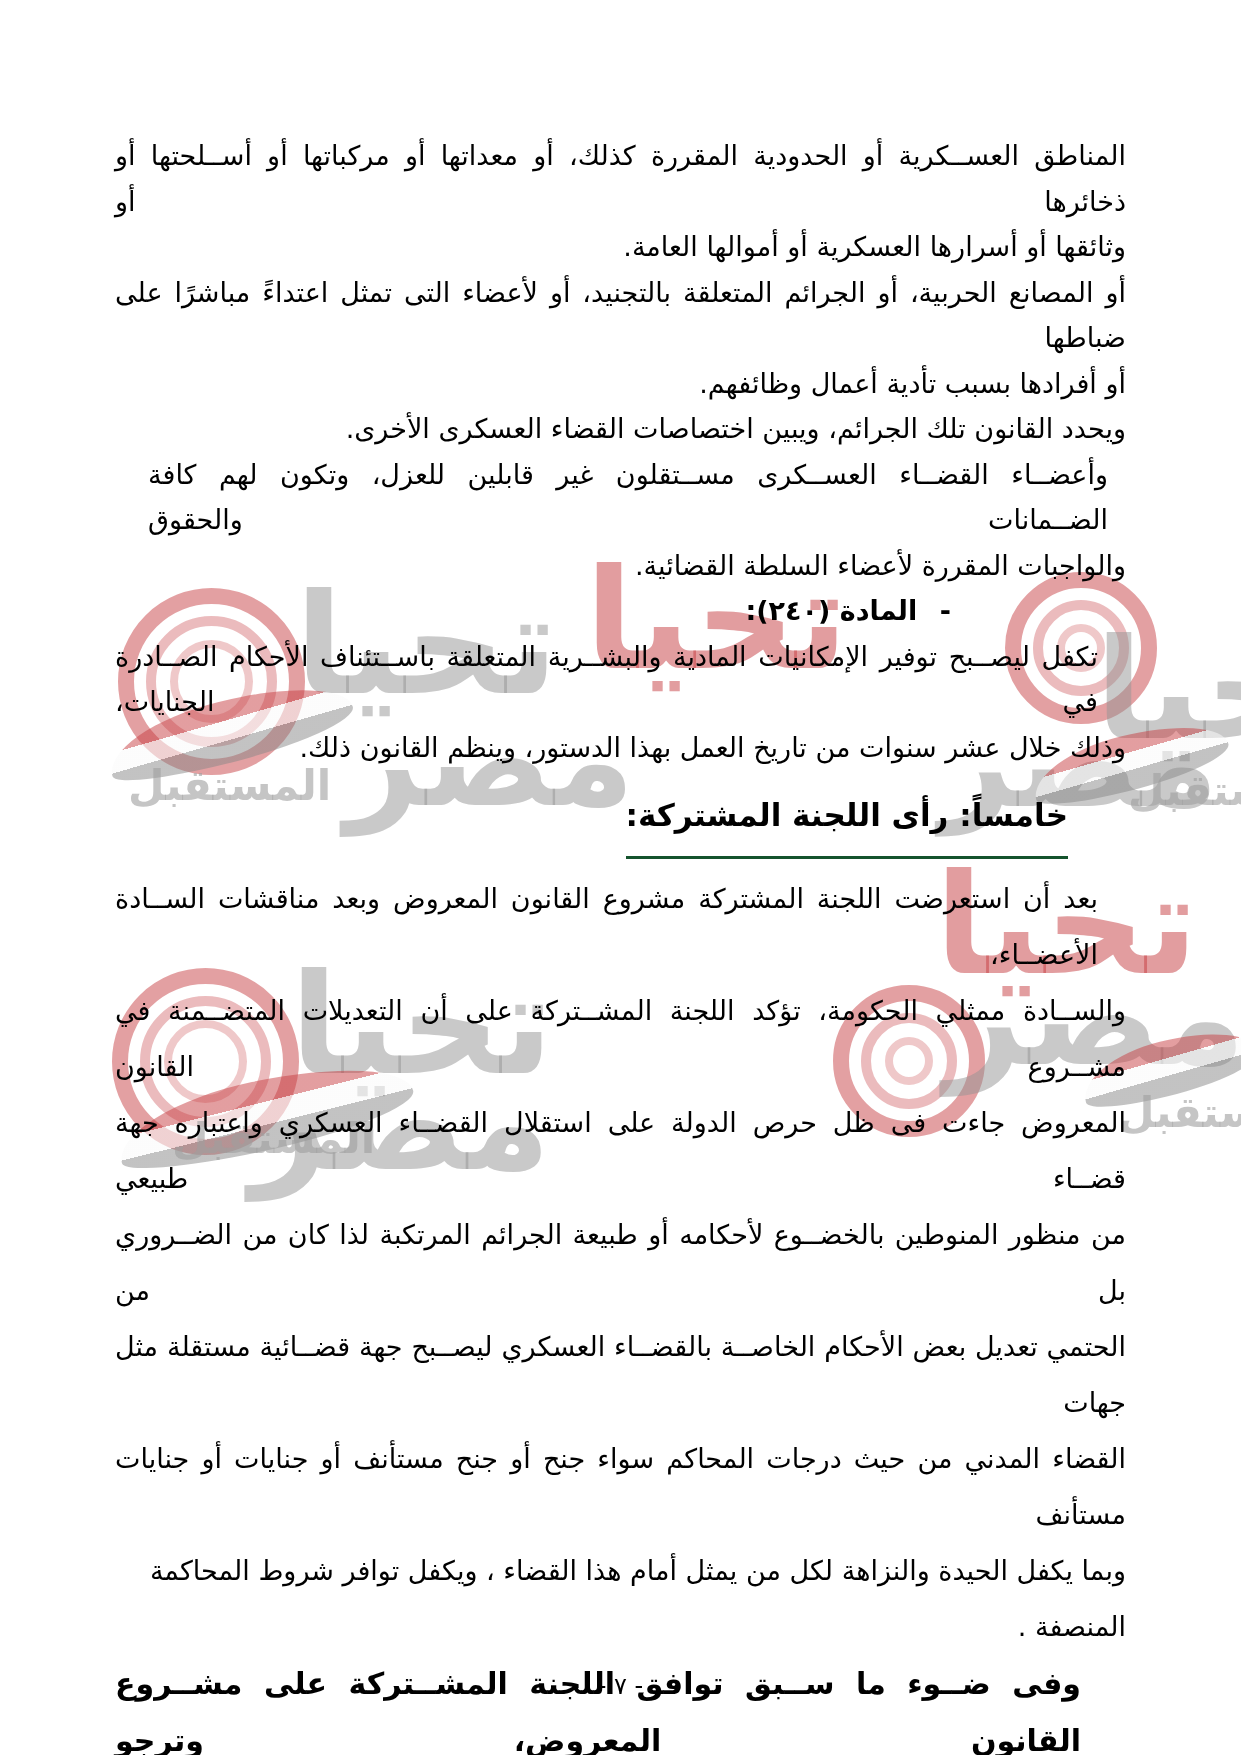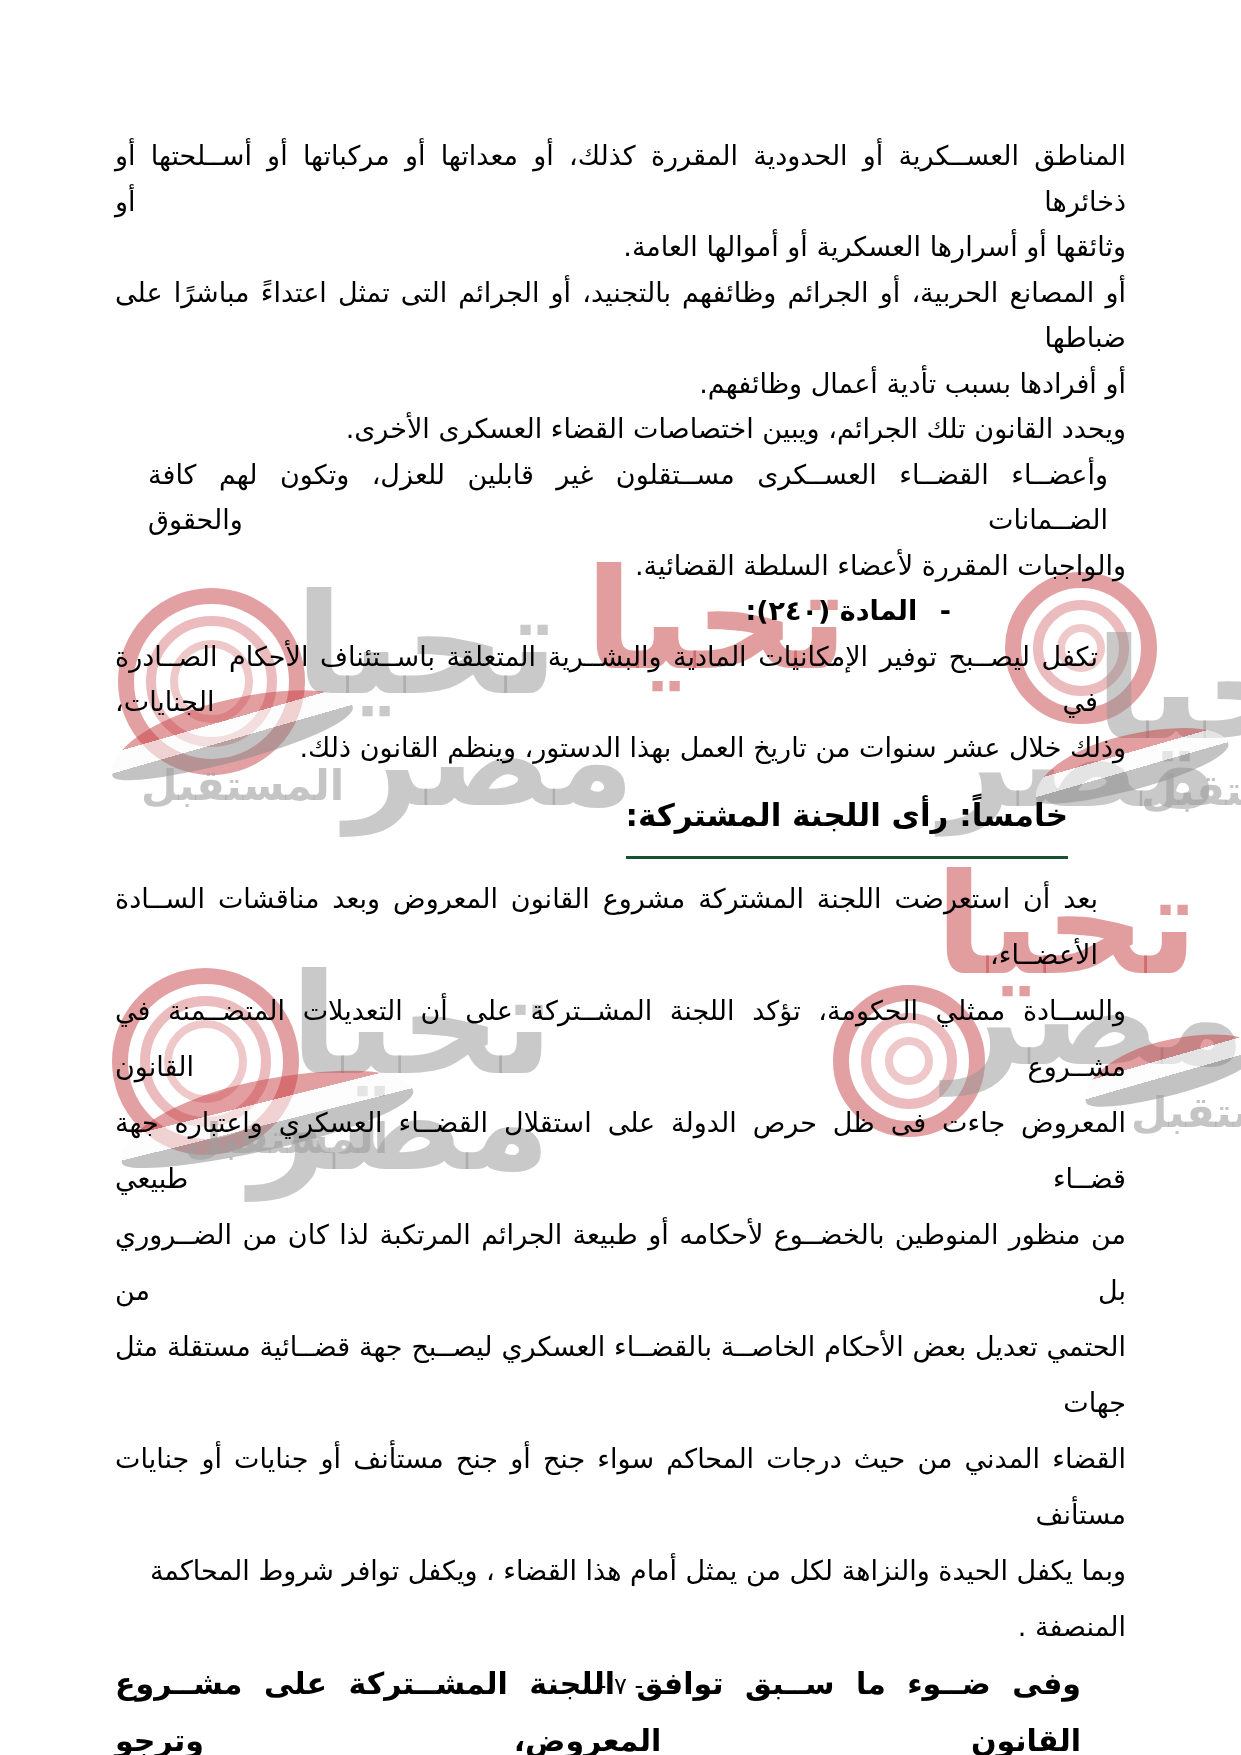--- a/index.html
+++ b/index.html
@@ -11,21 +11,21 @@
     overflow:hidden;
     direction:rtl;
     font-family:"DejaVu Sans",sans-serif;
     color:#000;
   }
   
   .wm{position:absolute;inset:0;z-index:0;pointer-events:none;}
   .wm-word{position:absolute;font-weight:bold;line-height:1;white-space:nowrap;}
   .wm-gray{color:rgba(148,148,148,.50);}
   .wm-red{color:rgba(198,60,64,.50);}
-  .wm-future{position:absolute;font-size:42px;font-weight:bold;color:rgba(158,158,158,.60);line-height:1;white-space:nowrap;margin-left:13px;}
+  .wm-future{position:absolute;font-size:42px;font-weight:bold;color:rgba(158,158,158,.60);line-height:1;white-space:nowrap;}
   .wm-ring{position:absolute;border-radius:50%;border:16px solid rgba(197,57,61,.48);}
   .wm-ring::before{content:"";position:absolute;inset:12px;border-radius:50%;border:10px solid rgba(197,57,61,.34);}
   .wm-ring::after{content:"";position:absolute;inset:36px;border-radius:50%;border:8px solid rgba(197,57,61,.28);}
   .wm-flag{position:absolute;border-radius:48% 52% 55% 45% / 75% 60% 40% 25%;
     background:linear-gradient(178deg,rgba(199,62,66,.50) 0 34%,rgba(250,250,250,.55) 34% 62%,rgba(135,135,135,.50) 62% 100%);}
   .r1{left:118px;top:588px;width:155px;height:155px;}
   .r2{left:1005px;top:572px;width:120px;height:120px;}
   .r3{left:112px;top:968px;width:155px;height:155px;}
   .r4{left:833px;top:985px;width:120px;height:120px;}
   .t1{left:295px;top:575px;font-size:140px;}
@@ -92,21 +92,21 @@
     <span class="wm-word wm-gray m4">مصر</span>
     <div class="wm-flag f4"></div>
     <span class="wm-future fu4">المستقبل</span>
   </div>
 
   <div class="content">
 
     <div class="ln j">المناطق العســكرية أو الحدودية المقررة كذلك، أو معداتها أو مركباتها أو أســلحتها أو ذخائرها أو</div>
     <div class="ln">وثائقها أو أسرارها العسكرية أو أموالها العامة.</div>
 
-    <div class="ln j">أو المصانع الحربية، أو الجرائم وظائفهم بالتجنيد، أو الجرائم التى تمثل اعتداءً مباشرًا على ضباطها</div>
+    <div class="ln j">أو المصانع الحربية، أو الجرائم المتعلقة بالتجنيد، أو لأعضاء التى تمثل اعتداءً مباشرًا على ضباطها</div>
     <div class="ln">أو أفرادها بسبب تأدية أعمال وظائفهم.</div>
 
     <div class="ln">ويحدد القانون تلك الجرائم، ويبين اختصاصات القضاء العسكرى الأخرى.</div>
 
     <div class="ln j ind-sm">وأعضــاء القضــاء العســكرى مســتقلون غير قابلين للعزل، وتكون لهم كافة الضــمانات والحقوق</div>
     <div class="ln">والواجبات المقررة لأعضاء السلطة القضائية.</div>
 
     <div class="ln article-line">
       <span class="dash">-</span>
       <span class="article-title">المادة (٢٤٠):</span>

